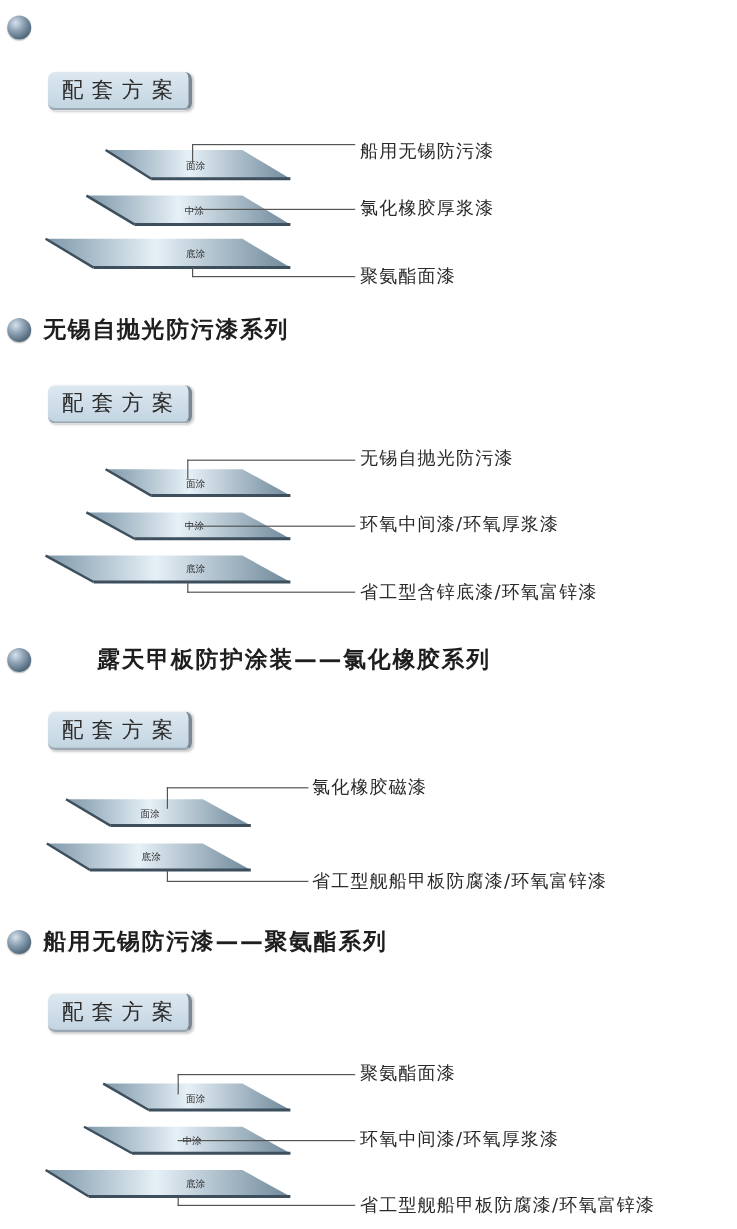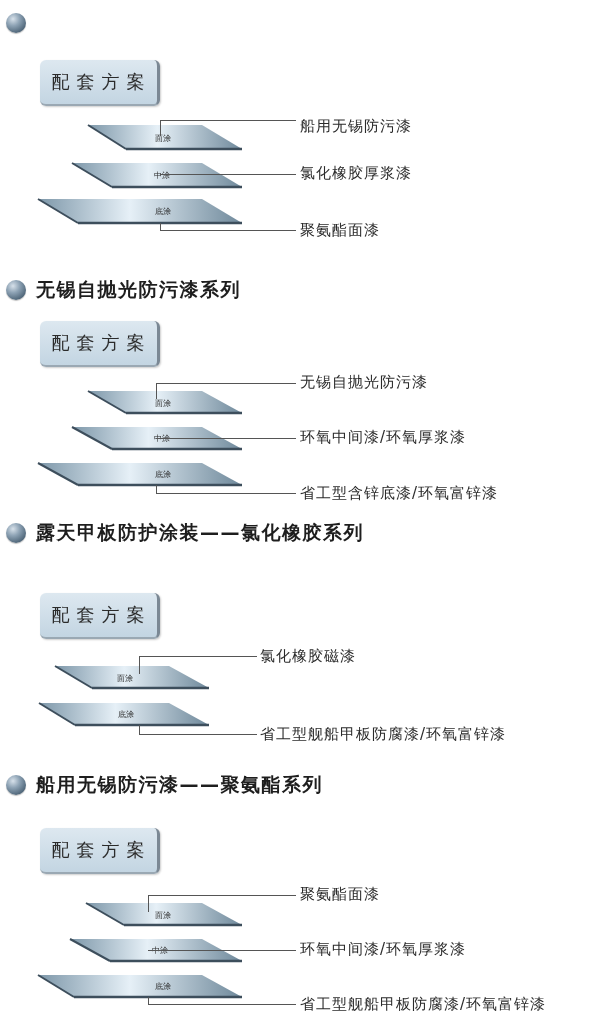--- a/index.html
+++ b/index.html
@@ -9,21 +9,21 @@
     .heading { position: absolute; left: 6px; display: flex; align-items: center; height: 26px; }
     .bullet {
       width: 20px; height: 20px; border-radius: 50%;
       background: radial-gradient(circle at 35% 30%, #d7e1ea 0%, #8ea3b5 35%, #4f6679 75%, #34485a 100%);
       box-shadow: 0 1px 1px rgba(0,0,0,0.25);
       margin-right: 10px; flex: 0 0 auto;
     }
     .heading-text { font-size: 19px; font-weight: bold; letter-spacing: 1.5px; color: #1e1e1e; white-space: nowrap; }
 
     .scheme-btn {
-      position: absolute; left: 40px; height: 46px; width: 120px;
+      position: absolute; left: 40px; height: 32px; width: 120px;
       background: linear-gradient(#dde8f0, #c3d5e2);
       border-radius: 6px;
       border-right: 3px solid #7b8894;
       border-bottom: 2px solid #9aa8b3;
       box-shadow: 1px 1px 2px rgba(0,0,0,0.2);
       font-size: 18px; letter-spacing: 7px; color: #2b2b2b;
       display: flex; align-items: center; justify-content: center;
       padding-left: 6px;
     }
 
@@ -83,21 +83,21 @@
   <svg width="204" height="26">
       <polygon points="0,0 164,0 204,24 40,24" fill="url(#plateGrad)"></polygon>
       <line x1="0" y1="0" x2="40" y2="24" stroke="#3d4e5c" stroke-width="2"></line>
       <line x1="40" y1="24" x2="204" y2="24" stroke="#3d4e5c" stroke-width="2.5"></line>
     </svg>
   <span class="plate-label" style="left:110px; top:7px;">底涂</span>
 </div>
 <div class="connector" style="left:160px; top:223px; width:136px; height:8px; border-left-width:1px; border-bottom-width:1px;"></div>
 <div class="layer-text" style="left:300px; top:221px;">聚氨酯面漆</div>
 
-<div class="heading" style="top:277px;">
+<div class="heading" style="top:262px;">
   <span class="bullet"></span>
   <span class="heading-text">无锡自抛光防污漆系列</span>
 </div>
 <div class="scheme-btn" style="top:321px;">配套方案</div>
 
 <div class="plate" style="left:88px; top:391px; width:154px;">
   <svg width="154" height="26">
       <polygon points="0,0 114,0 154,22 38,22" fill="url(#plateGrad)"></polygon>
       <line x1="0" y1="0" x2="38" y2="22" stroke="#3d4e5c" stroke-width="2"></line>
       <line x1="38" y1="22" x2="154" y2="22" stroke="#3d4e5c" stroke-width="2.5"></line>
@@ -122,21 +122,21 @@
   <svg width="204" height="26">
       <polygon points="0,0 164,0 204,22 40,22" fill="url(#plateGrad)"></polygon>
       <line x1="0" y1="0" x2="40" y2="22" stroke="#3d4e5c" stroke-width="2"></line>
       <line x1="40" y1="22" x2="204" y2="22" stroke="#3d4e5c" stroke-width="2.5"></line>
     </svg>
   <span class="plate-label" style="left:110px; top:6px;">底涂</span>
 </div>
 <div class="connector" style="left:156px; top:485px; width:140px; height:9px; border-left-width:1px; border-bottom-width:1px;"></div>
 <div class="layer-text" style="left:300px; top:484px;">省工型含锌底漆/环氧富锌漆</div>
 
-<div class="heading" style="top:520px;">
+<div class="heading" style="top:537px;gap:45px;">
   <span class="bullet"></span>
   <span class="heading-text">露天甲板防护涂装——氯化橡胶系列</span>
 </div>
 <div class="scheme-btn" style="top:593px;">配套方案</div>
 
 <div class="plate" style="left:55px; top:666px; width:154px;">
   <svg width="154" height="26">
       <polygon points="0,0 114,0 154,22 37,22" fill="url(#plateGrad)"></polygon>
       <line x1="0" y1="0" x2="37" y2="22" stroke="#3d4e5c" stroke-width="2"></line>
       <line x1="37" y1="22" x2="154" y2="22" stroke="#3d4e5c" stroke-width="2.5"></line>

